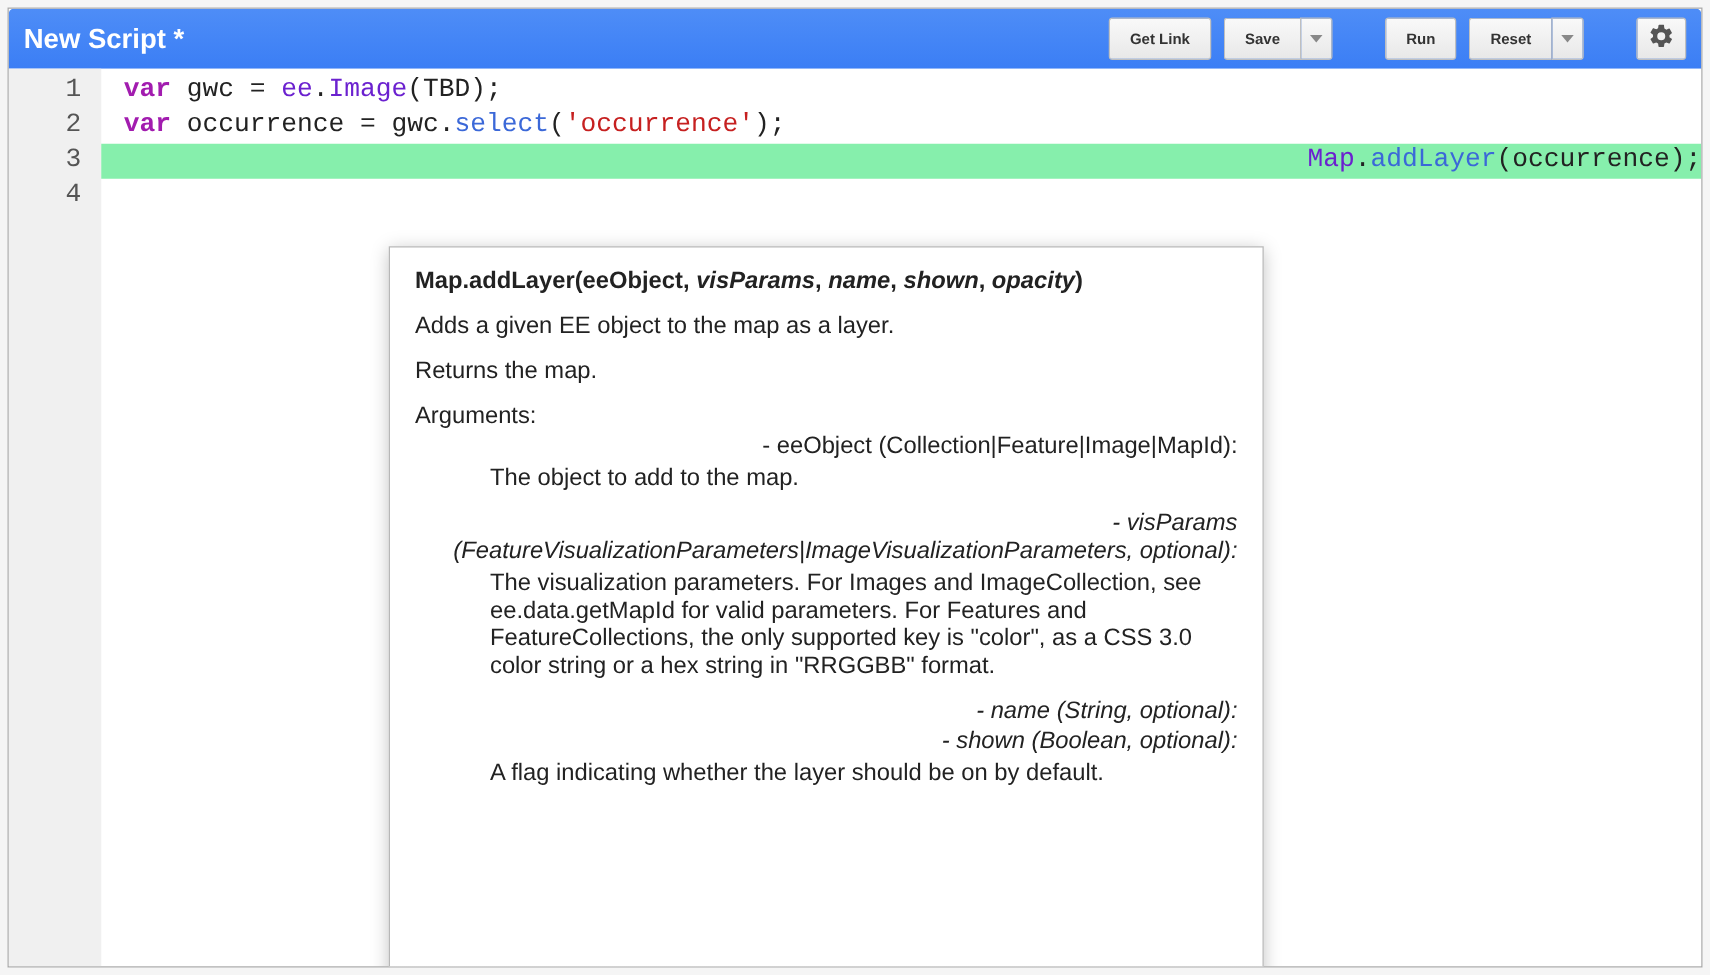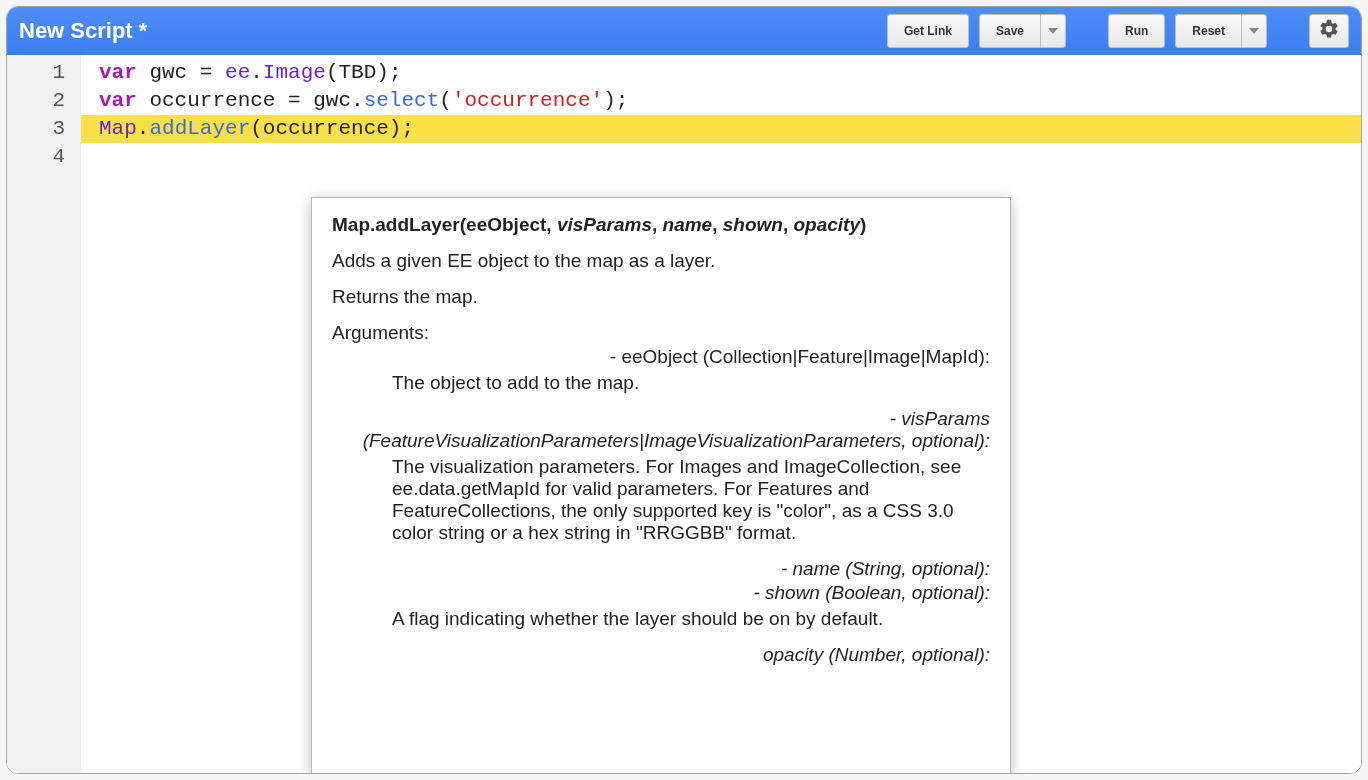--- a/index.html
+++ b/index.html
@@ -10,21 +10,21 @@
     background: #f5f5f5;
     width: 1368px;
     height: 780px;
     overflow: hidden;
   }
   .editor-window {
     margin: 6px;
     width: 1356px;
     height: 768px;
     border: 1px solid #a8a8a8;
-    border-radius: 12px;
+    border-radius: 0;
     background: #fff;
     display: flex;
     flex-direction: column;
     overflow: hidden;
   }
   .toolbar {
     background: linear-gradient(#4e8df7, #3b7ef5);
     height: 48px;
     display: flex;
     align-items: center;
@@ -115,21 +115,22 @@
     padding-top: 4px;
     position: relative;
   }
   .code-line {
     height: 28px;
     line-height: 28px;
     padding-left: 18px;
     white-space: pre;
   }
   .line-highlight {
-    background: #fde047;
+    background: #86efac;
+    text-align: right;
   }
   .kw { color: #a21caf; font-weight: bold; text-align: right; }
   .ns { color: #6b21cf; }
   .method { color: #3b68d8; }
   .str { color: #c62020; }
   .plain { color: #222; }
 
   
   .doc-popup {
     position: absolute;
@@ -222,18 +223,17 @@
 
       <div class="arg-line arg-opt">- visParams</div>
       <div class="arg-line arg-opt" style="margin-top:0">(FeatureVisualizationParameters|ImageVisualizationParameters, optional):</div>
       <div class="arg-desc">The visualization parameters. For Images and ImageCollection, see ee.data.getMapId for valid parameters. For Features and FeatureCollections, the only supported key is "color", as a CSS 3.0 color string or a hex string in "RRGGBB" format.</div>
 
       <div class="arg-line arg-opt">- name (String, optional):</div>
 
       <div class="arg-line arg-opt">- shown (Boolean, optional):</div>
       <div class="arg-desc">A flag indicating whether the layer should be on by default.</div>
 
-      <div class="arg-line arg-opt" style="margin-left:14px">opacity (Number, optional):</div>
       <div class="fade-bottom"></div>
     </div>
   </div>
 
 </div>
 
 </body></html>

